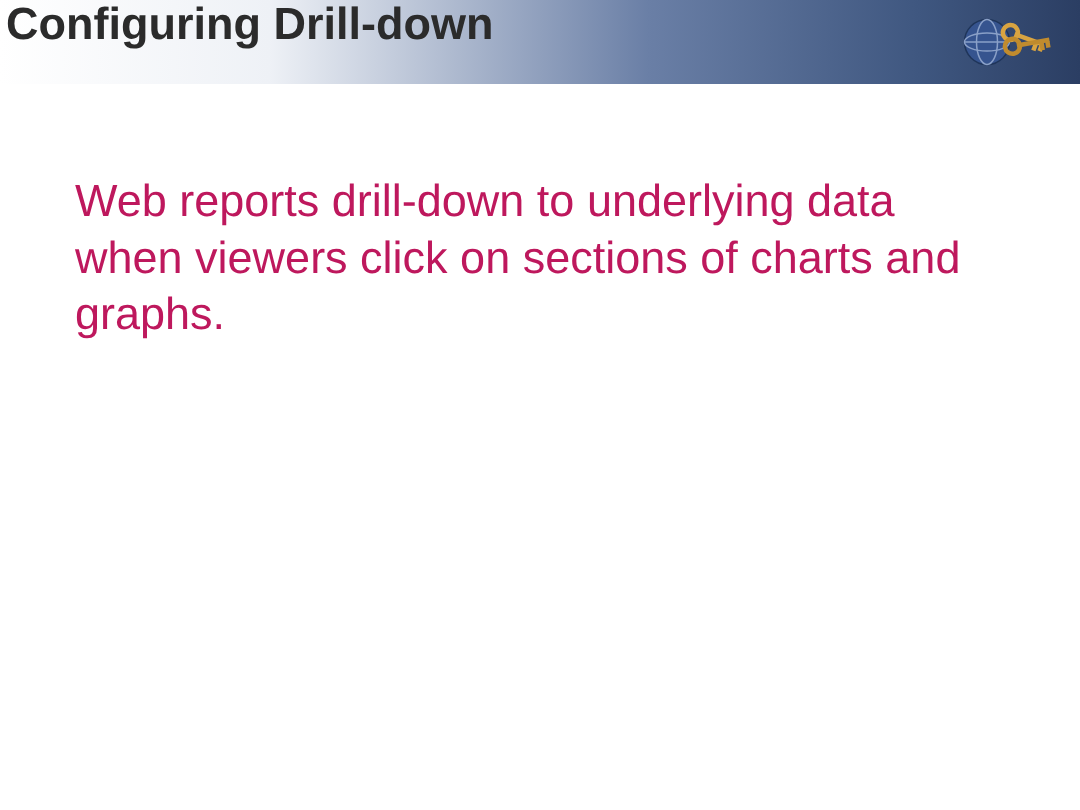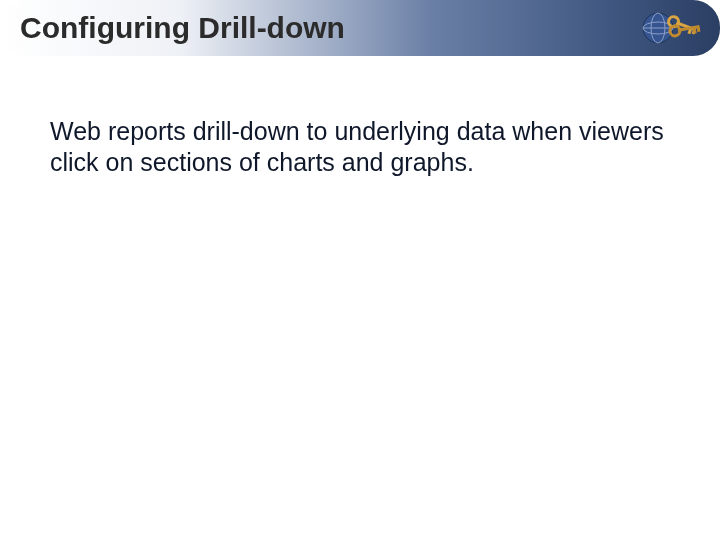--- a/index.html
+++ b/index.html
@@ -7,44 +7,43 @@
   body {
     font-family: Arial, Helvetica, sans-serif;
     background: #ffffff;
     position: relative;
   }
   .title-bar {
     width: 100%;
     height: 56px;
     background: linear-gradient(to right, #ffffff 0%, #eef1f6 25%, #6a7fa6 60%, #3f5780 85%, #2b3e63 100%);
     display: flex;
-    align-items: center;
-    padding-left: 20px;
+    align-items: flex-start;
+    padding-left: 4px;
     position: relative;
-    border-radius: 27px;
   }
   .title-text {
     font-size: 30px;
     font-weight: bold;
     color: #2b2b2b;
   }
   .logo {
     position: absolute;
     right: 12px;
     top: 4px;
     width: 70px;
     height: 48px;
   }
   .content {
     padding: 60px 50px 0 50px;
   }
   .para {
-    font-size: 25px;
+    font-size: 30px;
     line-height: 1.25;
-    color: #0f172a;
+    color: #be185d;
     margin-bottom: 34px;
   }
 </style>
 </head>
 <body>
 
 <div class="title-bar">
   <span class="title-text">Configuring Drill-down</span>
   <span class="logo">
     <svg viewBox="0 0 70 48" width="70" height="48">

